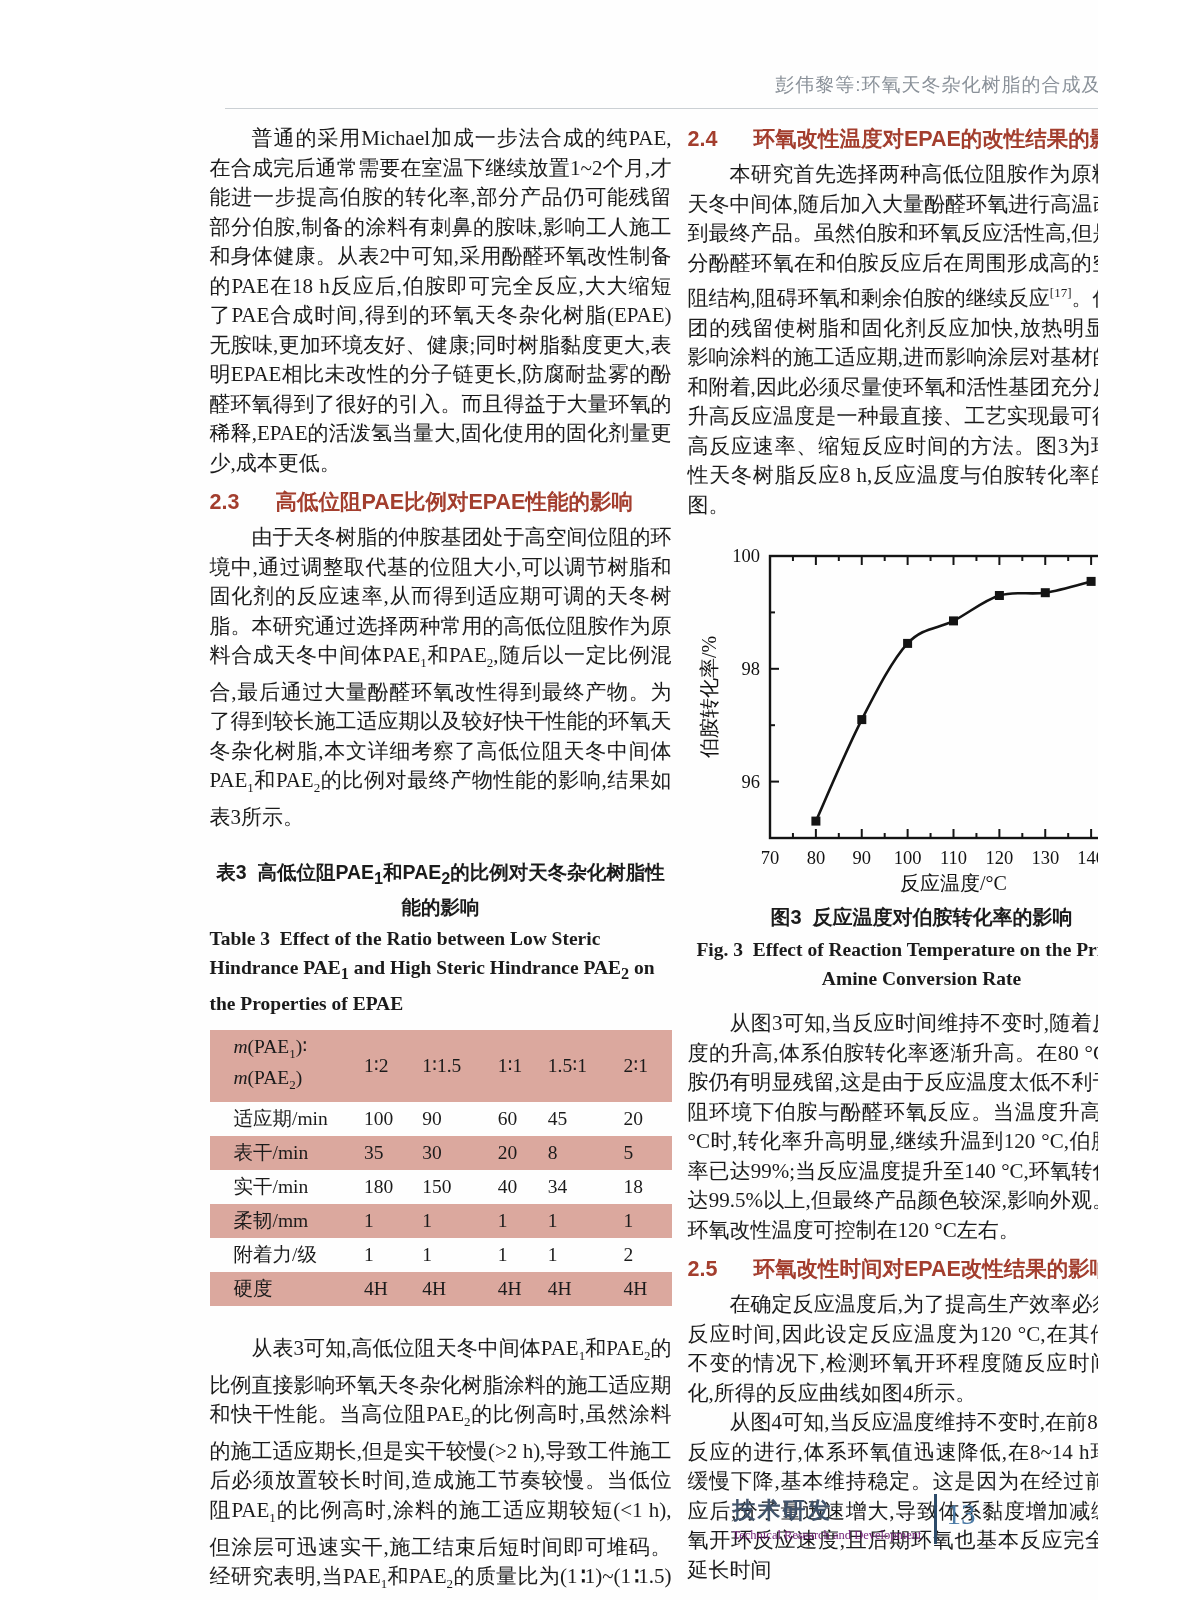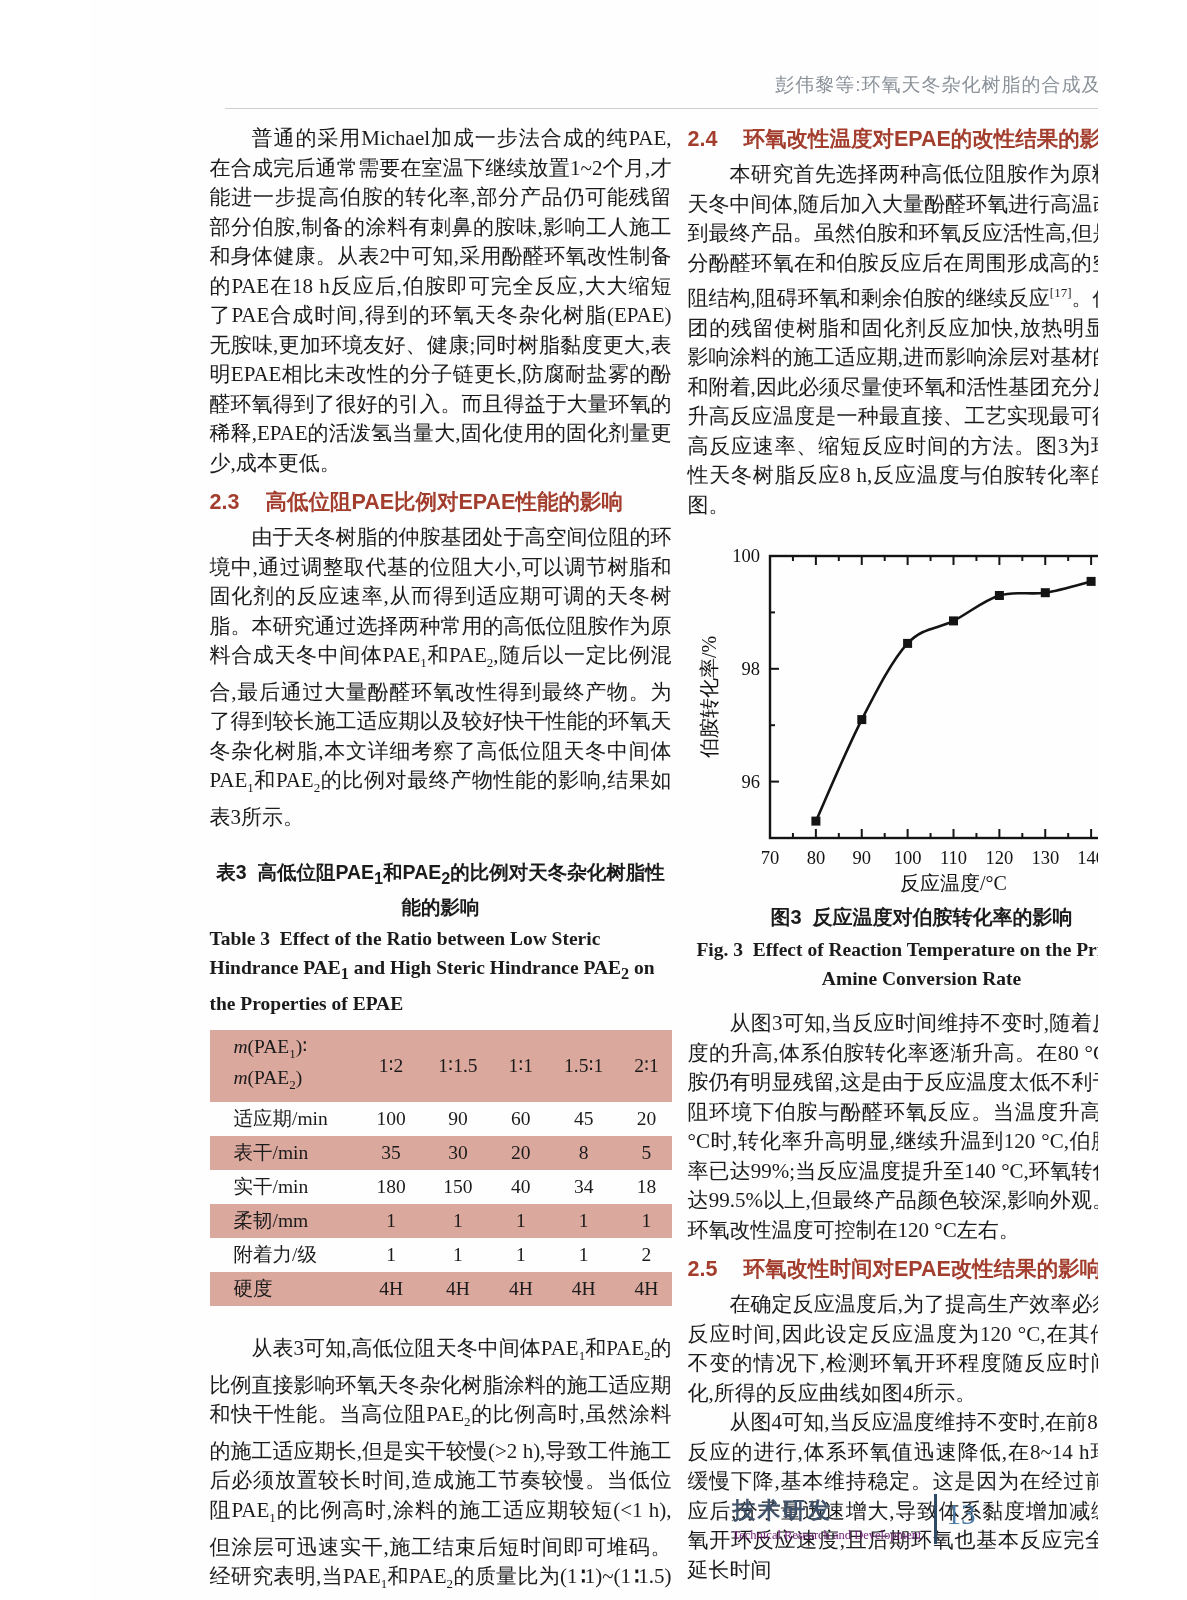--- a/index.html
+++ b/index.html
@@ -9,25 +9,25 @@
   .running-head{position:absolute;top:72px;left:135px;width:917px;text-align:right;
         font-family:"Liberation Sans","DejaVu Sans",sans-serif;font-size:19px;color:#8a9199;letter-spacing:1px}
   .head-rule{position:absolute;top:108px;left:135px;width:917px;height:1px;background:#cbd0d4}
   .col{position:absolute;top:124px}
   .col-left{left:120px;width:462px}
   .col-right{left:598px;width:468px}
   .para{font-size:21px;line-height:29.5px;text-align:justify;text-indent:2em}
   .para sub,.tbl sub{font-size:13px}
   .para sup{font-size:13px}
   .sec-head{font-family:"Liberation Sans","DejaVu Sans",sans-serif;font-size:21.5px;font-weight:700;color:#a33e2e;margin:9px 0 7px}
-  .sec-num{margin-right:26px}
+  .sec-num{margin-right:36px}
   .tbl-cap-cn{font-family:"Liberation Sans","DejaVu Sans",sans-serif;font-weight:700;font-size:19.5px;text-align:center;line-height:29px;margin-top:26px}
   .tbl-cap-en{font-weight:700;font-size:19.5px;line-height:29px;margin-top:2px}
   table.tbl{width:100%;border-collapse:collapse;margin-top:12px;font-size:19.5px}
-  .tbl td{text-align:center;padding:5px 2px;line-height:24px}
+  .tbl td{padding:5px 2px;line-height:24px}
   .tbl td.lbl{text-align:left;padding-left:24px;width:33%}
   .tbl tr.shade{background:#dba89e}
   figure{margin-top:10px}
   .fig-cap-cn{font-family:"Liberation Sans","DejaVu Sans",sans-serif;font-size:20px;font-weight:700;text-align:center;margin-top:4px}
   .fig-cap-en{font-size:19.5px;font-weight:700;text-align:center;line-height:29px;margin-top:4px}
   .after-fig{margin-top:16px}
   svg text{font-family:"Liberation Serif","DejaVu Serif",serif}
   .footer{position:absolute;top:1494px;right:122px;display:flex;align-items:center}
   .footer-text{text-align:left}
   .footer-cn{font-family:"Liberation Sans","DejaVu Sans",sans-serif;font-size:23px;font-weight:700;color:#41536a;letter-spacing:2px}

